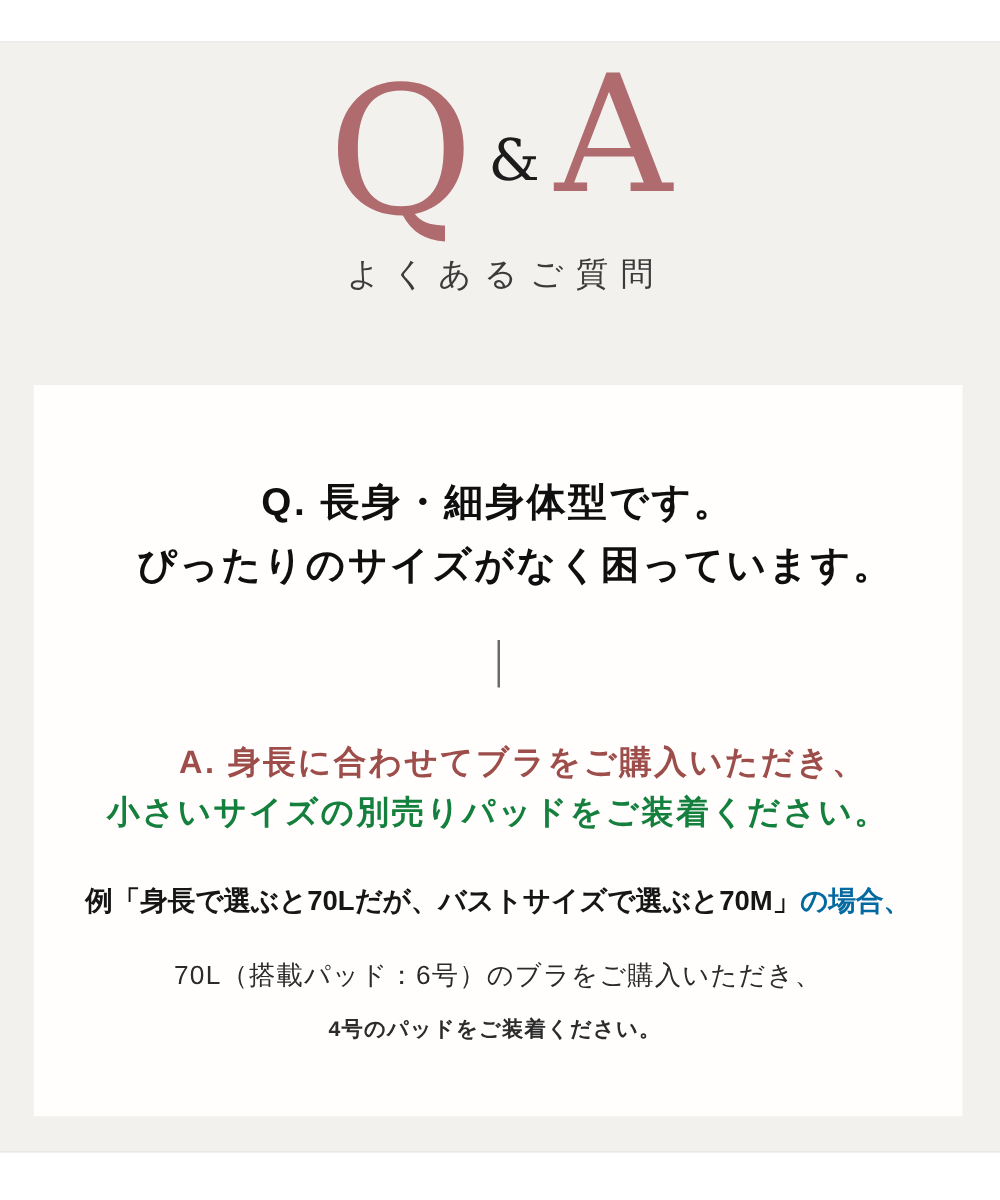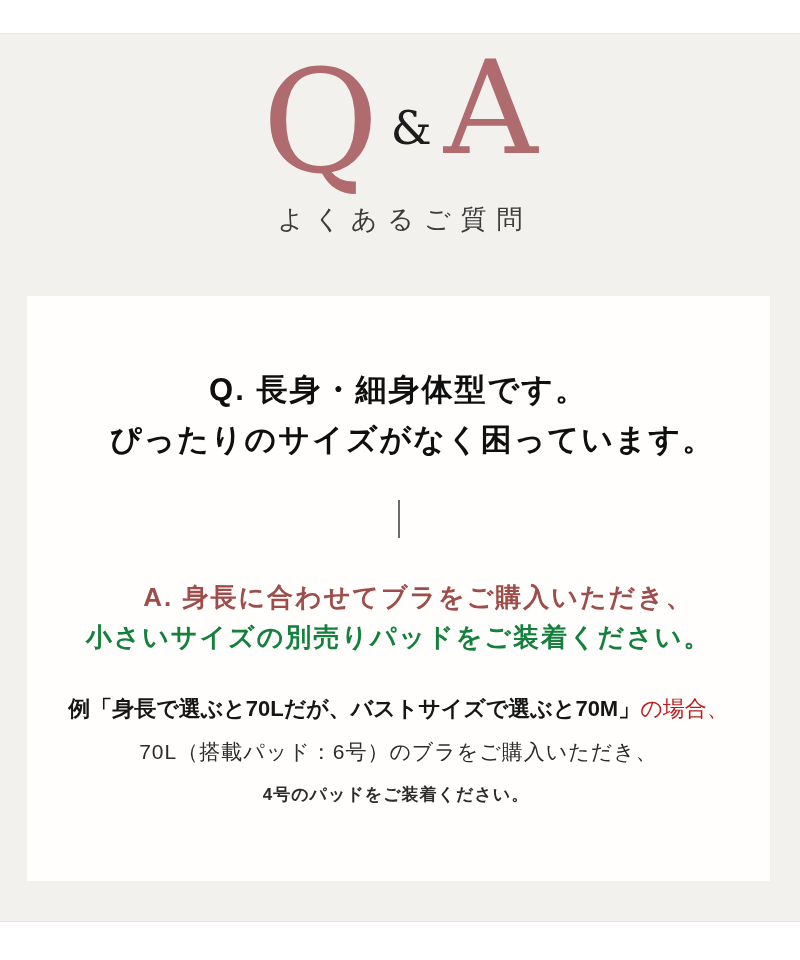--- a/index.html
+++ b/index.html
@@ -71,21 +71,21 @@
     font-weight: 400;
     color: #3b3b3b;
     letter-spacing: 10px;
     padding-left: 10px;
     box-sizing: border-box;
   }
   
   .qa-card {
     position: absolute;
     left: 27px;
-    top: 262px;
+    top: 274px;
     width: 743px;
     height: 585px;
     background: #fffefc;
     text-align: center;
     box-sizing: border-box;
   }
   .question-line1 {
     margin: 72px 0 0 0;
     font-size: 31px;
     line-height: 44px;
@@ -125,23 +125,23 @@
     color: #15803d;
     letter-spacing: 2px;
   }
   .example-line {
     margin: 38px 0 0 0;
     font-size: 22px;
     line-height: 30px;
     color: #161616;
   }
   .example-bold { font-weight: 700; }
-  .example-regular { font-weight: 400; color: #b91c1c; }
+  .example-regular { font-weight: 700; color: #0369a1; }
   .detail-line1 {
-    margin: 13px 0 0 0;
+    margin: 30px 0 0 0;
     font-size: 21px;
     line-height: 30px;
     font-weight: 400;
     color: #2b2b2b;
     letter-spacing: 1px;
   }
   .detail-line2 {
     margin: 13px 5px 0 0;
     font-size: 17px;
     line-height: 30px;

